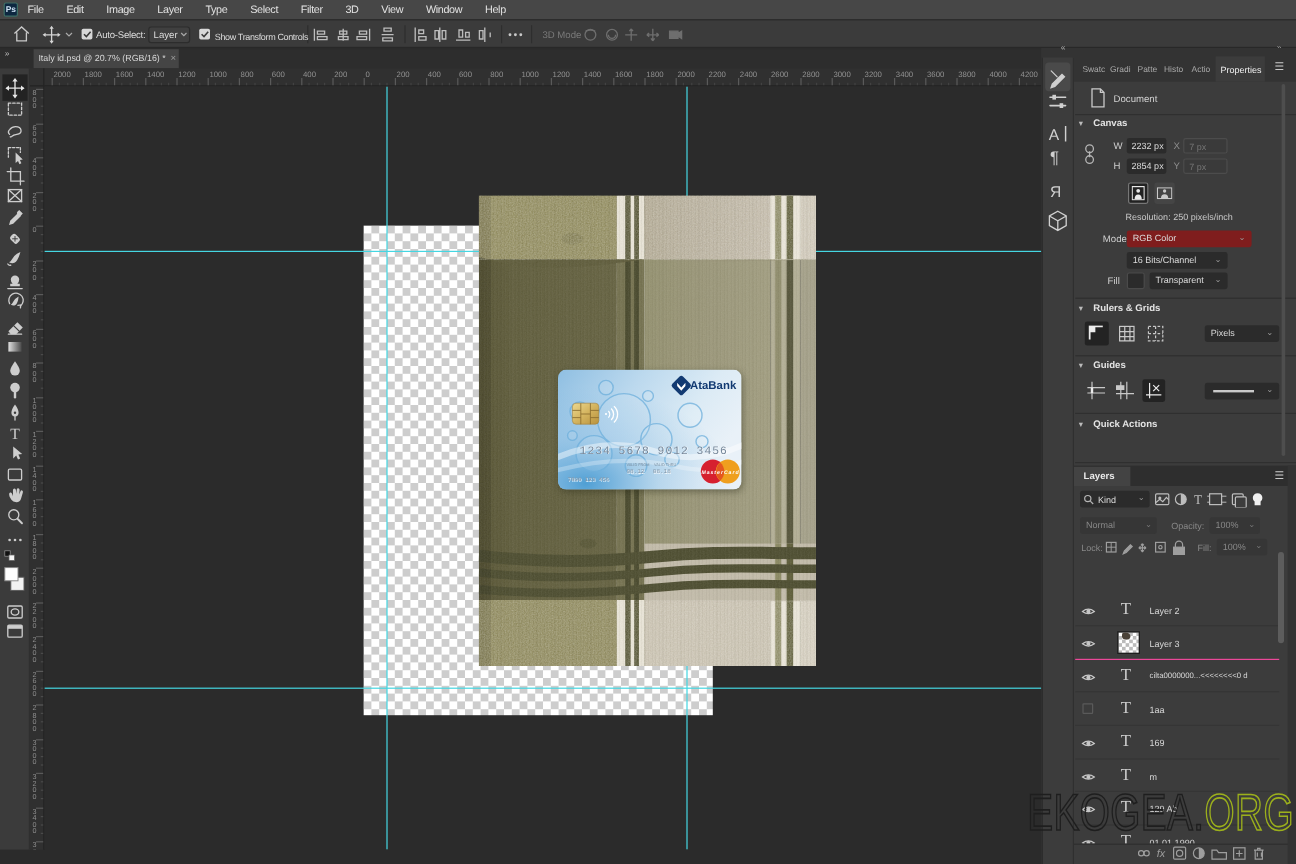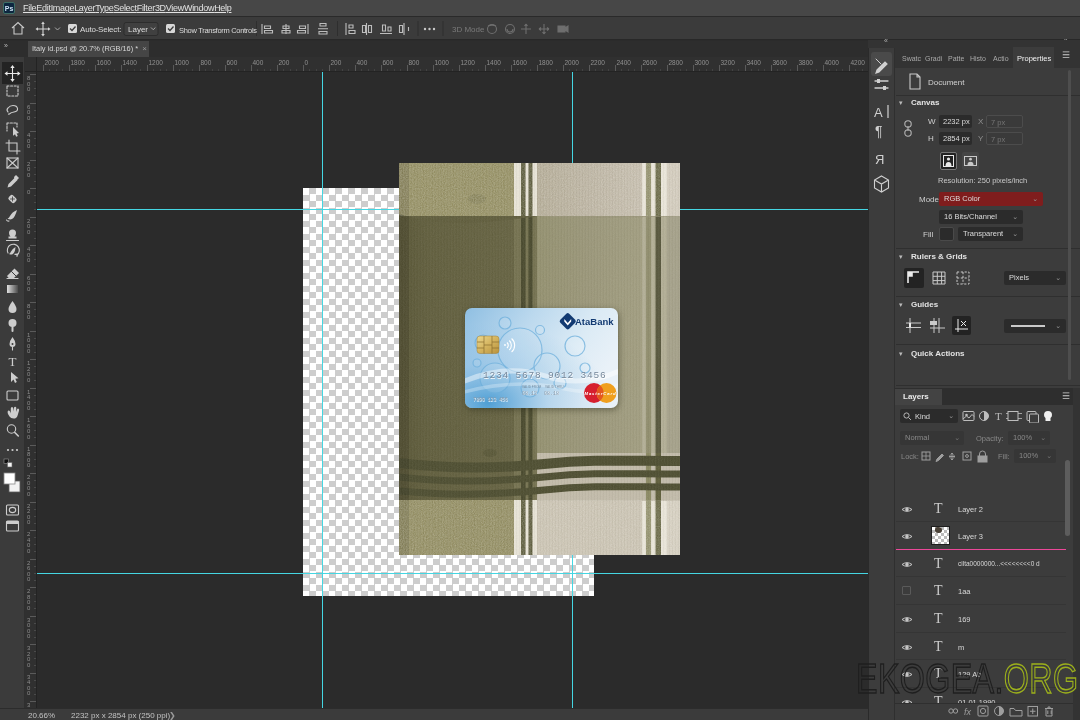--- a/index.html
+++ b/index.html
@@ -7,21 +7,21 @@
     font-family:"Liberation Sans", sans-serif; }
   .abs { position:absolute; }
   #stage { position:relative; width:1080px; height:720px; }
 </style>
 </head>
 <body>
 <div id="stage">
 
   <div class="abs" style="left:0;top:0;width:1080px;height:16px;background:#474747;"></div>
   <div class="abs" style="left:3px;top:2px;width:12px;height:12px;border-radius:2px;background:#0d2740;border:1px solid #3e6f66;color:#cfe3f5;font-size:7px;font-weight:bold;text-align:center;line-height:11px;">Ps</div>
-  <div class="abs" style="left:23px;top:2px;height:12px;font-size:9px;letter-spacing:-0.3px;color:#e2e2e2;display:flex;gap:0;align-items:center;text-decoration:underline;">
+  <div class="abs" style="left:23px;top:2px;height:12px;font-size:9px;letter-spacing:-0.3px;color:#e2e2e2;display:flex;gap:19px;align-items:center;">
     <span>File</span>
       <span>Edit</span>
       <span>Image</span>
       <span>Layer</span>
       <span>Type</span>
       <span>Select</span>
       <span>Filter</span>
       <span>3D</span>
       <span>View</span>
       <span>Window</span>
@@ -650,25 +650,20 @@
  <circle cx="129" cy="85" r="10" fill="#d6202f"></circle>
  <circle cx="141.5" cy="85" r="10" fill="#ef9f1e"></circle>
  <path d="M135.2 77.5 a10 10 0 0 0 0 15 a10 10 0 0 0 0 -15z" fill="#e4581f"></path>
  <text x="119.5" y="86.8" font-size="4.3" font-style="italic" font-weight="bold" fill="#ffffff" font-family="Liberation Sans" textLength="31">MasterCard</text>
 </g>
 </svg>
 
 </div>
   </div>
 
-  <div class="abs" style="left:0;top:708px;width:868px;height:12px;background:#3b3b3b;border-top:1px solid #2c2c2c;">
-    <span class="abs" style="left:28px;top:2px;font-size:8px;color:#c2c2c2;">20.66%</span>
-    <span class="abs" style="left:71px;top:2px;font-size:8px;color:#c2c2c2;">2232 px x 2854 px (250 ppi)</span>
-    <span class="abs" style="left:169px;top:2px;font-size:8px;color:#9a9a9a;">❯</span>
-  </div>
 
   <div class="abs" style="left:868px;top:40px;width:212px;height:680px;background:#3c3c3c;"></div>
   <div class="abs" style="left:868px;top:40px;width:212px;height:8px;background:#333333;"></div>
   <div class="abs" style="left:884px;top:37px;color:#b0b0b0;font-size:7px;">«</div>
   <div class="abs" style="left:1064px;top:37px;color:#b0b0b0;font-size:7px;">»</div>
 
   <div class="abs" style="left:868px;top:48px;width:27px;height:672px;background:#3c3c3c;border-left:1px solid #2a2a2a;border-right:1px solid #2f2f2f;"></div>
   <div id="iconstrip" class="abs" style="left:868px;top:48px;width:27px;height:340px;">
 <div class="abs" style="left:3px;top:4px;width:21px;height:24px;background:#4a4a4a;border-radius:3px;"></div>
 <svg width="27" height="340" viewBox="0 0 27 340" style="position:absolute;left:0;top:0;">

